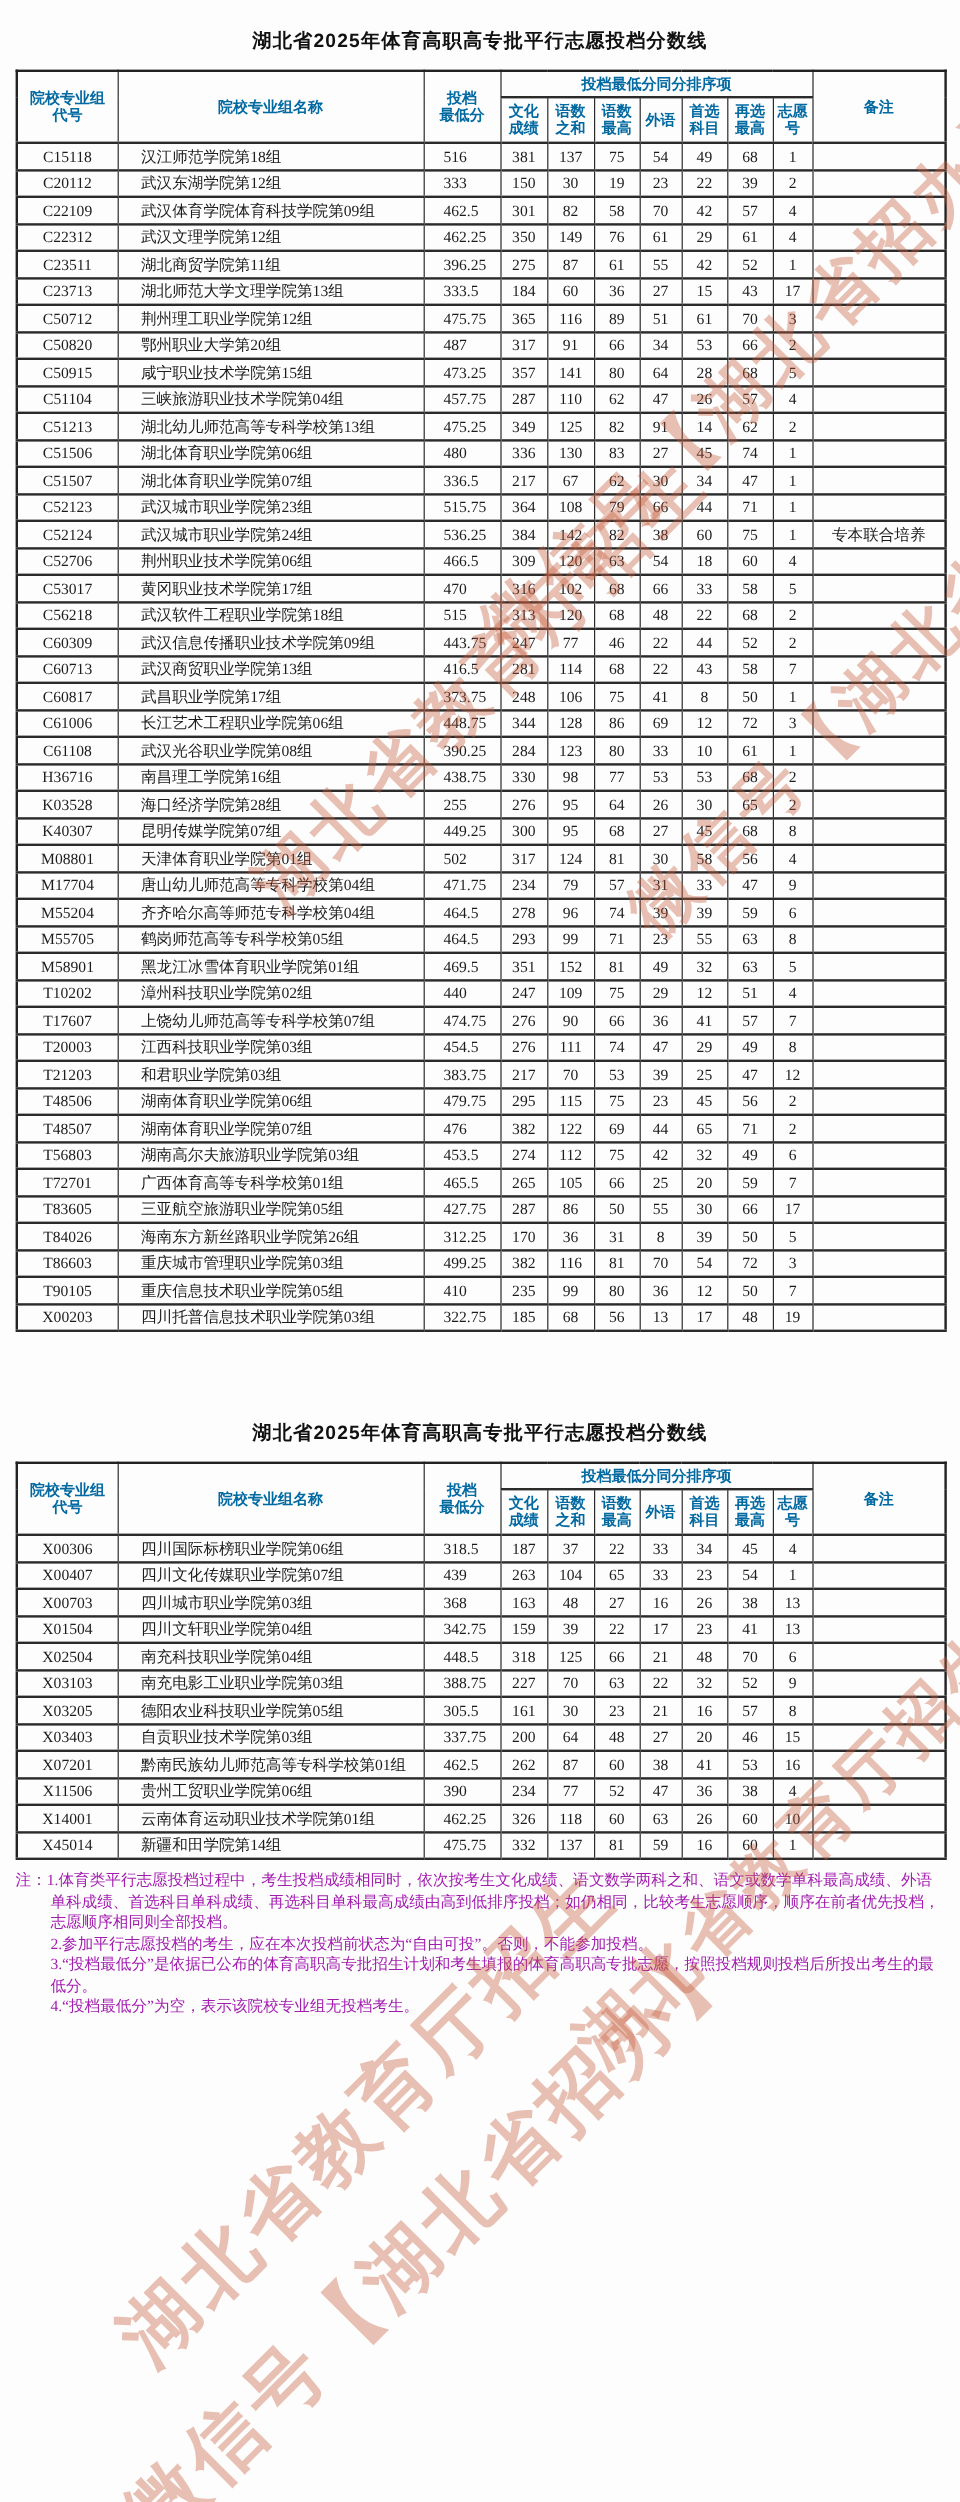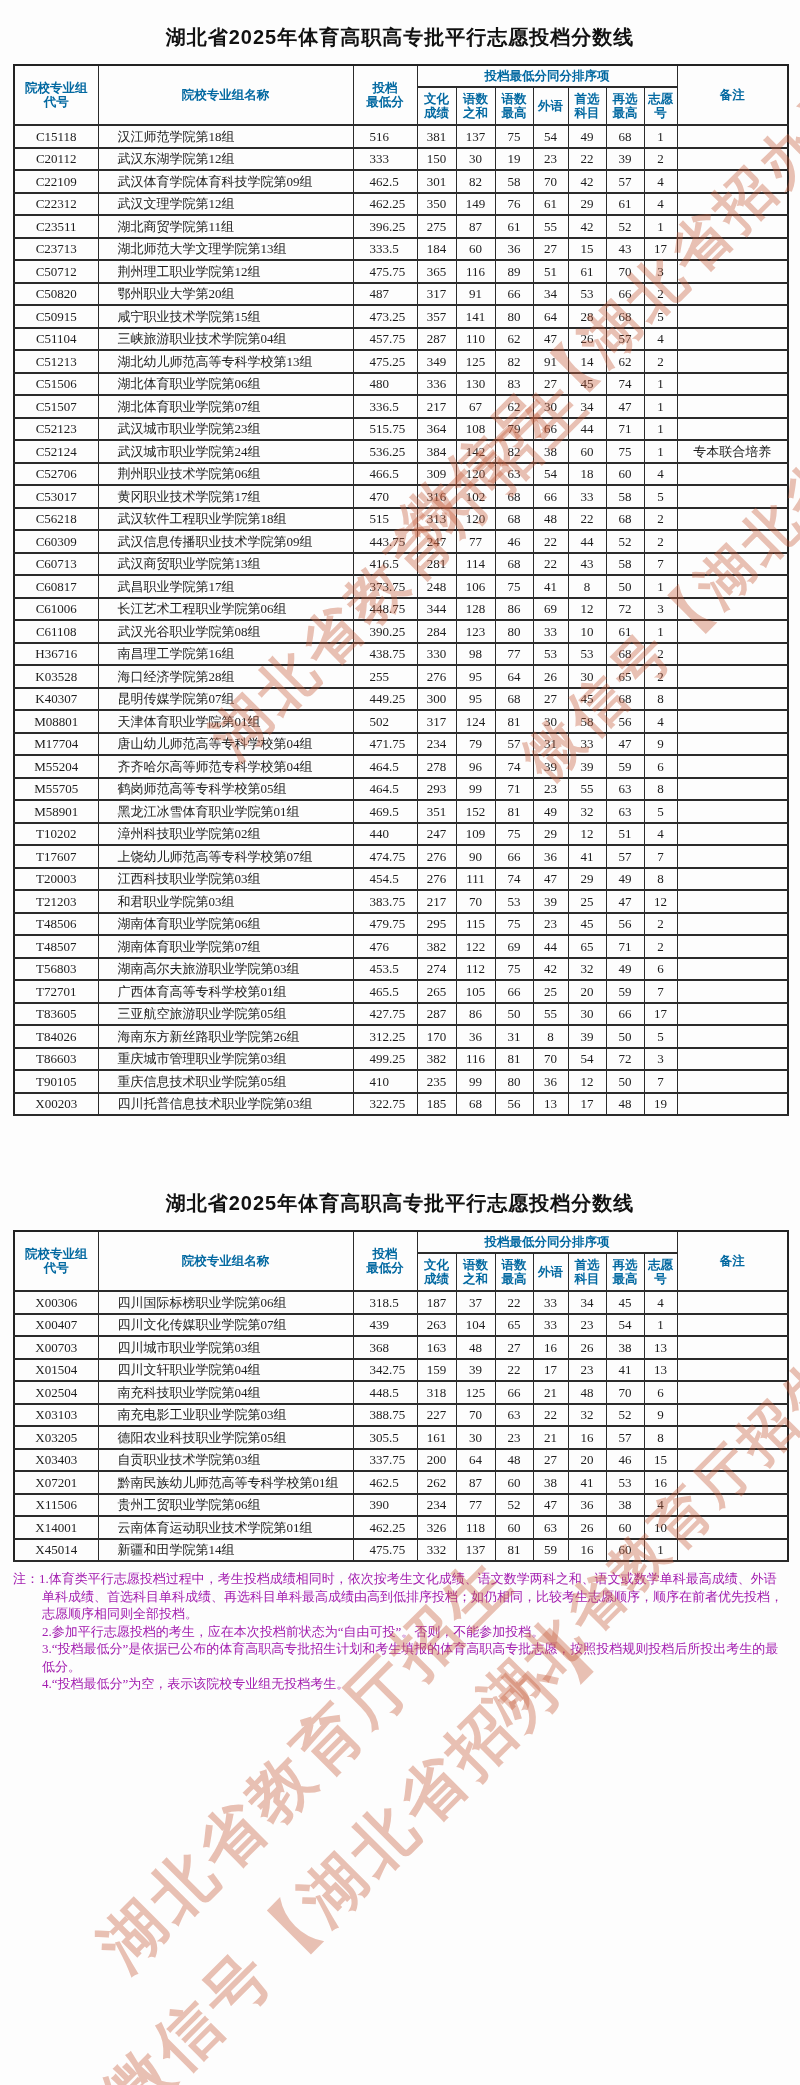--- a/index.html
+++ b/index.html
@@ -2,21 +2,21 @@
 <html><head>
 <meta charset="utf-8">
 <style>
   html,body{margin:0;padding:0;}
   body{
     width:800px;height:2085px;position:relative;overflow:hidden;
     background:#fdfdfd;color:#1c1c1c;
     font-family:"Liberation Serif", serif;
   }
   .page-title{
-    text-align:center;font-weight:bold;font-size:20px;letter-spacing:1px;
+    text-align:center;font-weight:bold;font-size:16px;letter-spacing:1px;
     font-family:"Liberation Sans", sans-serif;color:#111;
   }
   #title-1{padding-top:24px;}
   #title-2{margin-top:74px;}
   table{
     border-collapse:collapse;table-layout:fixed;
     width:774px;margin:13px 0 0 13px;position:relative;z-index:1;
     border:2px solid #222;
   }
   col.w0{width:84px}col.w1{width:255px}col.w2{width:64px}

